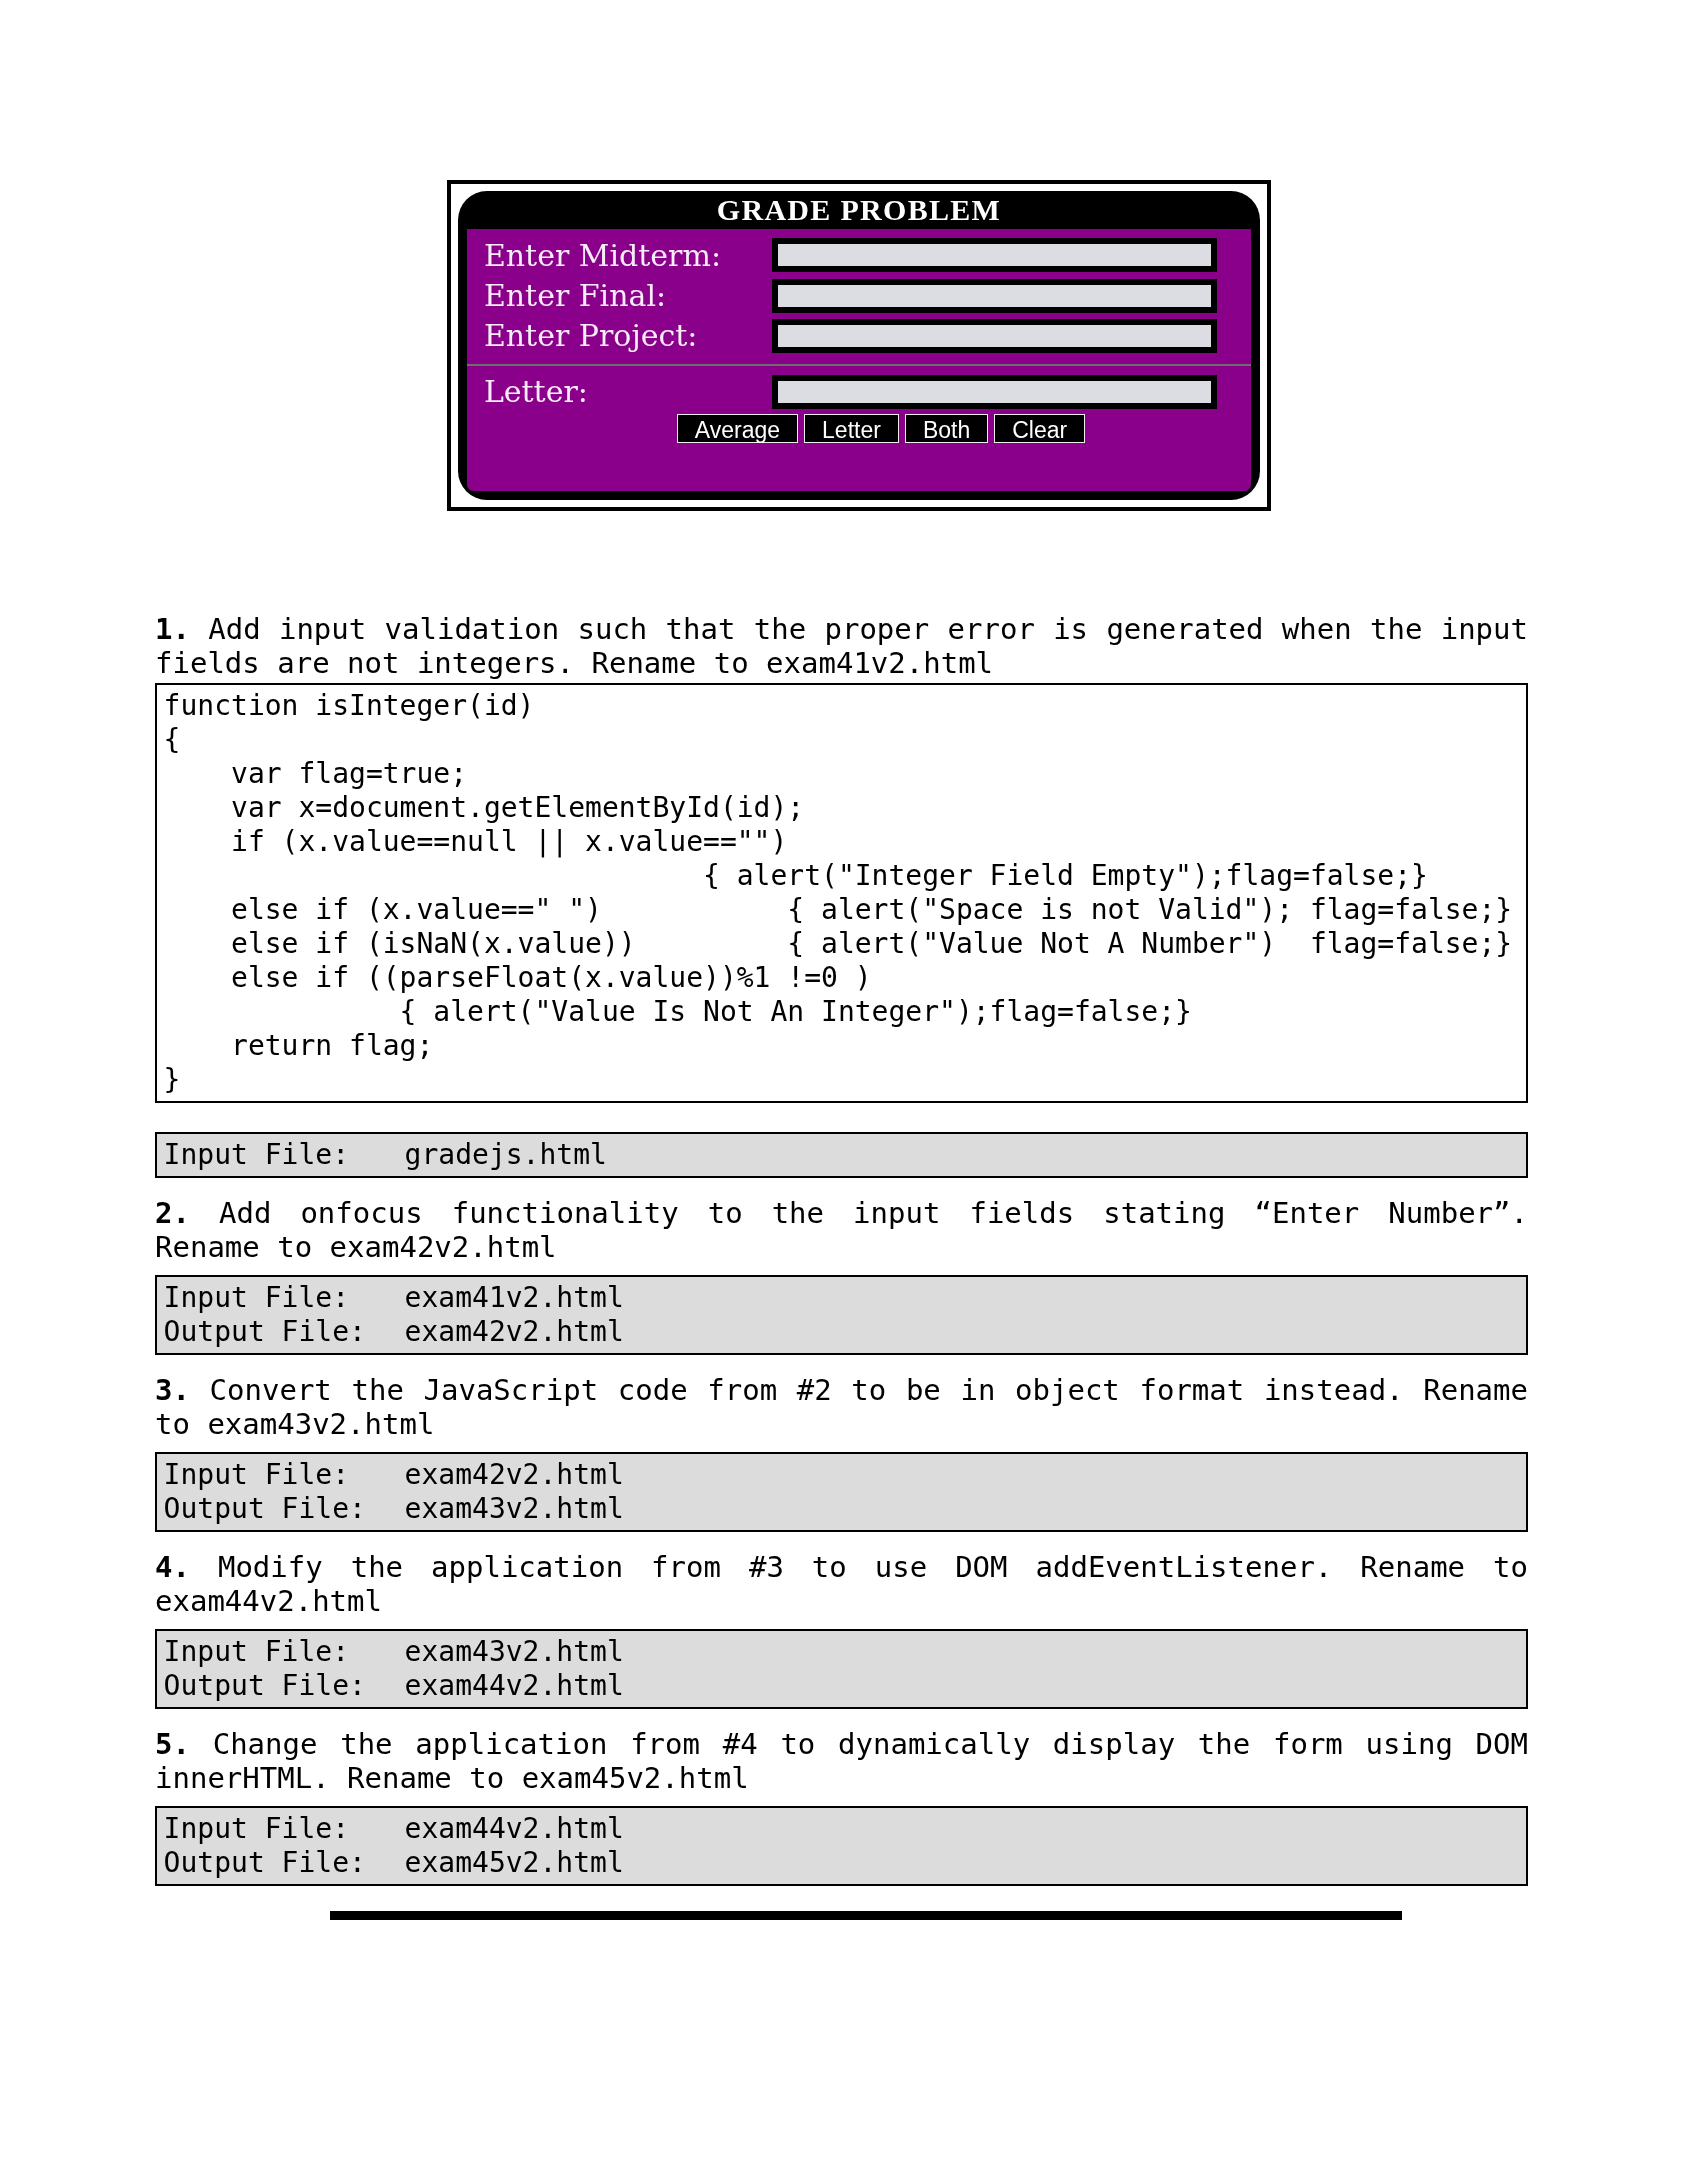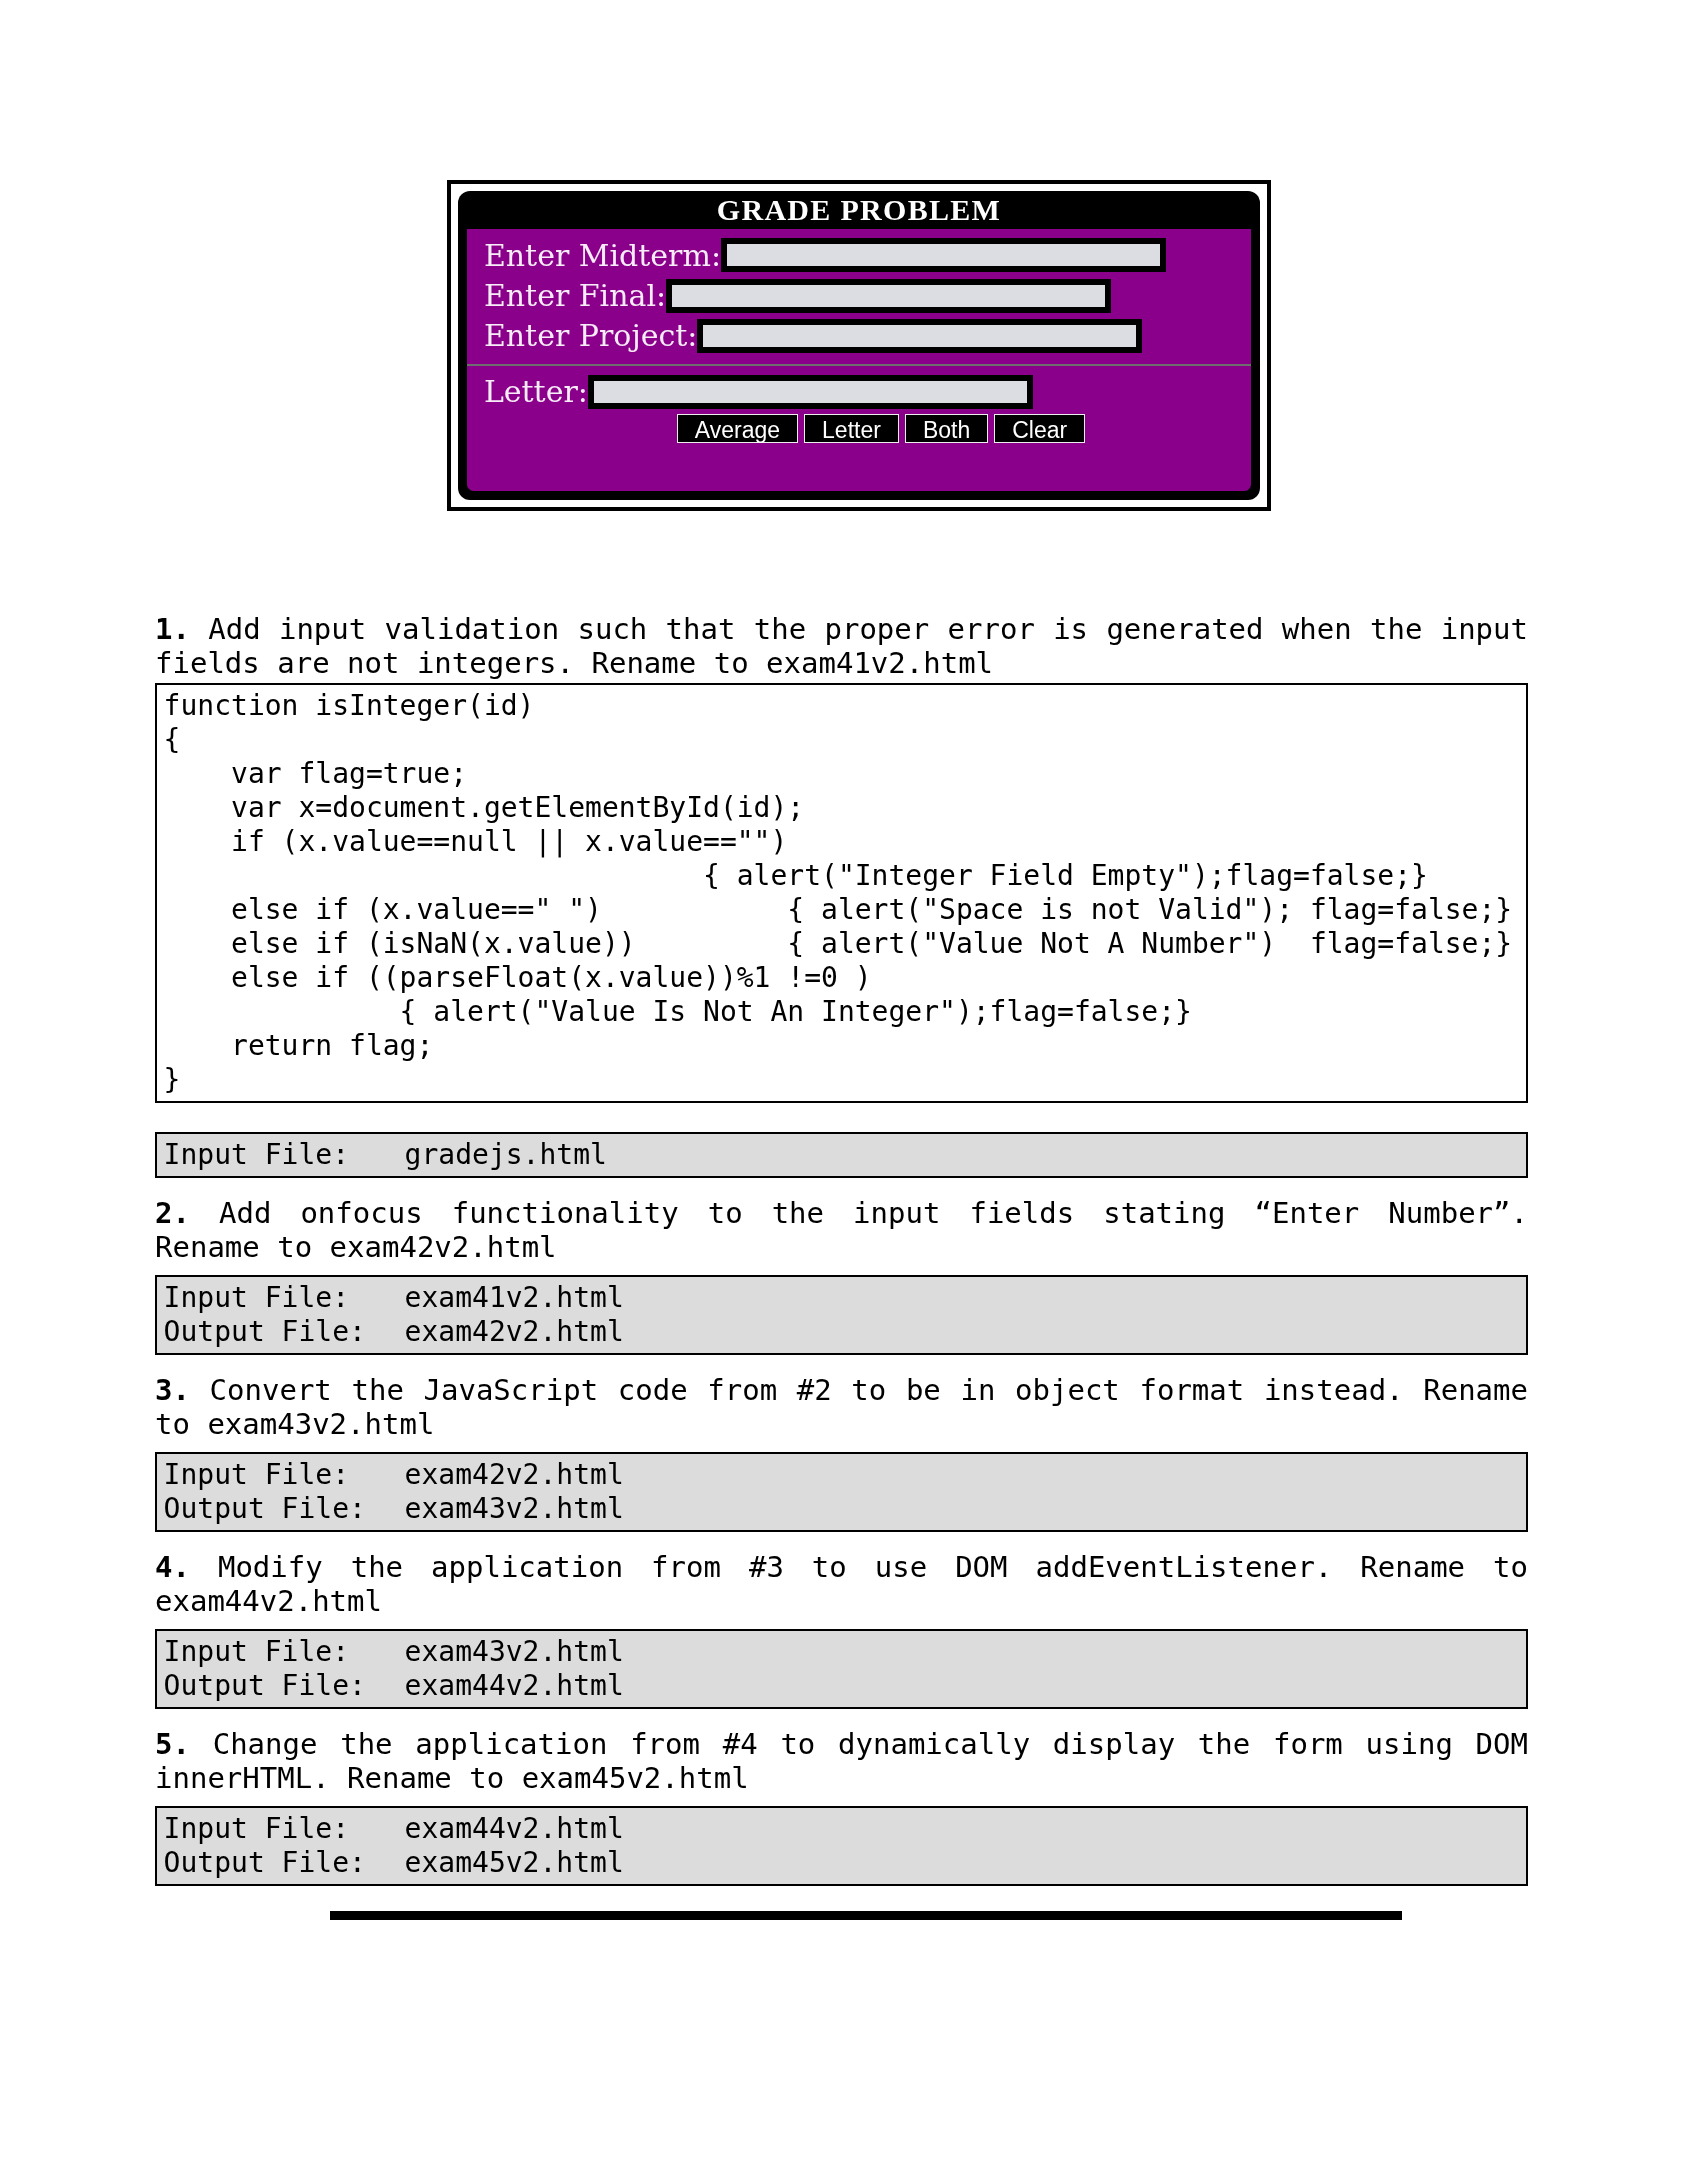--- a/index.html
+++ b/index.html
@@ -17,39 +17,39 @@
   .shot {
     width: 824px; height: 331px;
     border: 4px solid #000;
     background: #fff;
     padding: 6.6px;
     margin: 180px 0 101px 292px;
   }
   .card {
     height: 100%;
     background: #000;
-    border-radius: 12px;
+    border-radius: 29px;
     padding: 0 9.3px 9.3px;
   }
   .card-title {
     height: 38px;
     display: flex; align-items: center; justify-content: center;
     color: #fff;
     font-family: "Liberation Serif", serif;
     font-size: 30px; font-weight: 600; letter-spacing: 1.3px;
   }
   .card-body {
     background: #8B008B;
     height: calc(100% - 38px);
     padding: 9.3px 0 0;
     border-radius: 0 0 6.6px 6.6px;
     overflow: hidden;
   }
   .frow {
-    display: flex; align-items: center; justify-content: flex-start;
+    display: flex; align-items: center; justify-content: space-between;
     margin: 0 34px 5.3px 17px;
   }
   .flabel {
     font-family: "DejaVu Serif", serif;
     font-size: 30px;
     color: #F7ECF7;
   }
   .finput {
     width: 445px; height: 34px;
     border: 6px solid #000;

